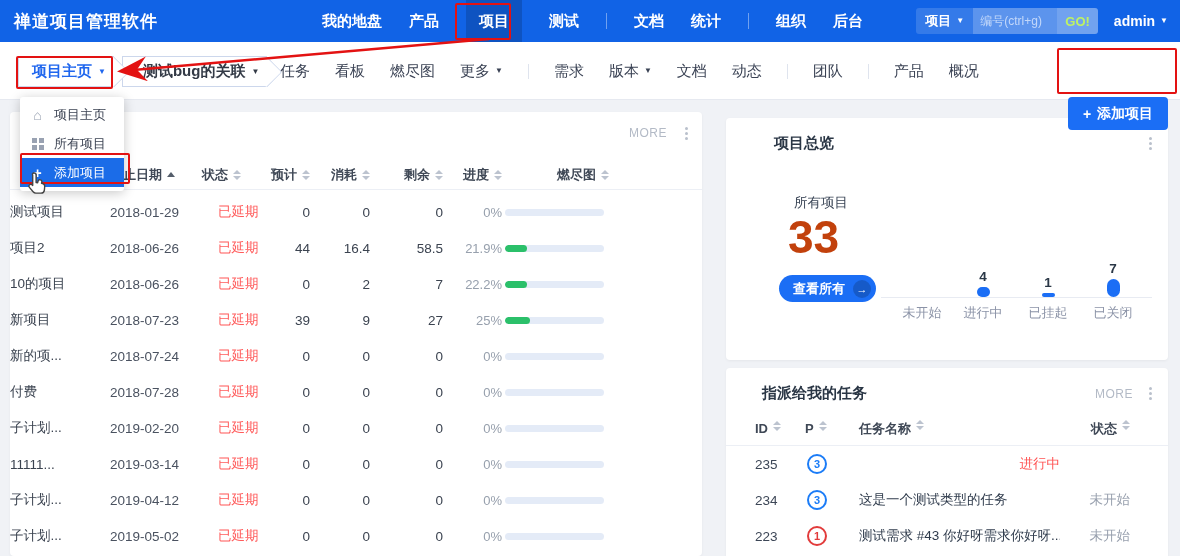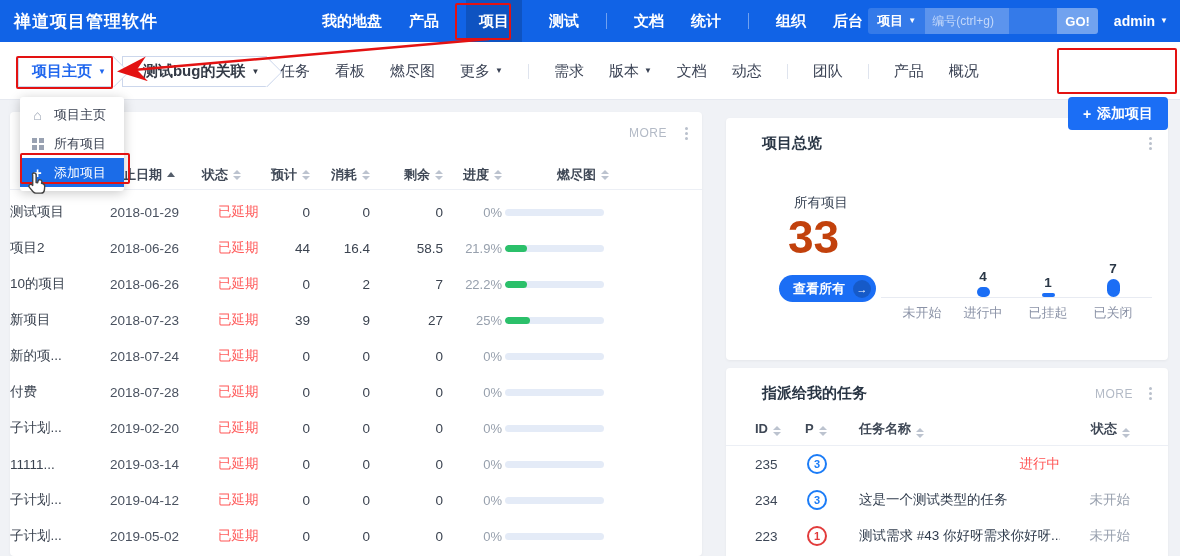--- a/index.html
+++ b/index.html
@@ -15,21 +15,21 @@
   .topmenu .titem { color:#fff; font-size:15px; font-weight:bold; height:42px; display:flex; align-items:center; cursor:pointer; }
   .topmenu .titem.active { background:rgba(0,0,0,0.16); padding:0 13px; }
   .vdiv { width:1px; height:16px; background:rgba(255,255,255,0.4); }
   .topright { position:absolute; right:12px; top:0; height:42px; display:flex; align-items:center; gap:16px; }
   .searchgroup { display:flex; align-items:center; height:26px; background:rgba(255,255,255,0.15); border-radius:3px; overflow:hidden; }
   .scope { display:flex; align-items:center; gap:5px; padding:0 9px; color:#fff; font-size:13px; font-weight:bold; height:100%; }
   .search-input { width:84px; height:100%; border:0; outline:0; background:rgba(255,255,255,0.20);
                   color:#000000; font-size:12px; padding:8px 7px; font-family:inherit; }
   .search-input::placeholder { color:#c3d8fa; }
   .gobtn { height:100%; display:flex; align-items:center; padding:0 8px; background:rgba(255,255,255,0.30);
-           color:#ffffff; font-size:13px; font-weight:bold; cursor:pointer;margin-left:48px; }
+           color:#bef264; font-size:13px; font-weight:bold; cursor:pointer; }
   .userbtn { display:flex; align-items:center; gap:5px; color:#fff; font-size:14px; font-weight:bold; cursor:pointer; }
   .caret { font-size:8px; line-height:1; }
 
   
   .subnav { position:absolute; left:0; top:42px; width:1180px; height:58px; background:#fff; border-bottom:1px solid #e6e9f0; z-index:20; }
   .crumbs { position:absolute; left:18px; top:14px; display:flex; }
   .crumb { position:relative; height:31px; display:flex; align-items:center; gap:6px;
            background:#fff; border:1px solid #ccd7ec; border-right:none; padding:0 8px 0 13px; }
   .crumb::after { content:""; position:absolute; right:-11px; top:4px; width:21px; height:21px;
                   transform:rotate(45deg); border-top:1px solid #ccd7ec; border-right:1px solid #ccd7ec;
@@ -76,41 +76,41 @@
   .fill { height:100%; border-radius:4px; background:#2bc06a; }
   .sort { display:inline-flex; flex-direction:column; gap:2px; margin-left:5px; }
   .sort i { width:0; height:0; border-left:4px solid transparent; border-right:4px solid transparent; }
   .sort .up { border-bottom:4px solid #bcc3cf; }
   .sort .dn { border-top:4px solid #bcc3cf; }
   .sort-asc { width:0; height:0; border-left:4px solid transparent; border-right:4px solid transparent;
               border-bottom:5px solid #555e6b; margin-left:5px; display:inline-block; }
 
   
   .ovcard { left:726px; top:118px; width:442px; height:242px; }
-  .ovcard .cardhead { position:absolute; left:36px; right:16px; top:16px; display:flex; justify-content:space-between; align-items:center; }
+  .ovcard .cardhead { position:absolute; left:48px; right:16px; top:16px; display:flex; justify-content:space-between; align-items:center; }
   .alllabel { position:absolute; left:68px; top:76px; font-size:13.5px; color:#3a4556; }
   .bignum { position:absolute; left:62px; top:92px; font-size:46px; font-weight:bold; color:#c2410c; }
   .viewall { position:absolute; left:53px; top:157px; height:27px; border-radius:14px; background:#1b6ef5;
              display:flex; align-items:center; gap:8px; padding:0 5px 0 14px; color:#fff; font-size:13px; font-weight:bold; cursor:pointer; }
   .viewall .circ { width:18px; height:18px; border-radius:50%; background:rgba(0,0,0,0.18); color:#fff;
                    display:flex; align-items:center; justify-content:center; font-size:11px; }
   .chart { position:absolute; left:150px; top:58px; right:16px; height:122px; }
   .baseline { position:absolute; left:5px; right:0; bottom:0; height:1px; background:#e8ebf2; }
   .bargroup { position:absolute; bottom:1px; width:44px; display:flex; flex-direction:column; align-items:center; justify-content:flex-end; }
   .bar { width:13px; border-radius:7px; background:#1b6ef5; }
   .barval { font-size:13.5px; font-weight:bold; color:#2a3746; margin-bottom:3px; }
   .xlabel { position:absolute; width:64px; text-align:center; top:128px; font-size:13px; color:#8b93a7; }
 
   
   .taskcard { left:726px; top:368px; width:442px; height:200px; }
   .taskcard .cardhead { position:absolute; left:36px; right:16px; top:16px; display:flex; justify-content:space-between; align-items:center; }
   .thead, .trow { display:grid; grid-template-columns:50px 54px 1fr 70px; align-items:center; padding:0 38px 0 29px; }
   .ttable { position:absolute; left:0; top:44px; width:100%; }
   .thead { height:34px; font-size:13px; font-weight:bold; color:#3f4856; border-bottom:1px solid #eceff5; }
-  .thead .h { display:flex; align-items:flex-end; cursor:pointer; }
+  .thead .h { display:flex; align-items:flex-start; cursor:pointer; }
   .trow { height:36px; font-size:13.5px; }
   .t-id { color:#3c4656; }
   .prio { width:20px; height:20px; border-radius:50%; border:2px solid; display:flex; align-items:center; justify-content:center;
           font-size:11px; font-weight:bold; margin-left:2px; }
   .prio.blue { border-color:#1b7cf7; color:#1b7cf7; }
   .prio.red { border-color:#e23b3b; color:#e23b3b; }
   .t-name { color:#2f3b4c; white-space:nowrap; overflow:hidden; }
   .t-status { text-align:right; }
   .st-doing { color:#ff5252; }
   .st-wait { color:#98a0ae; }

